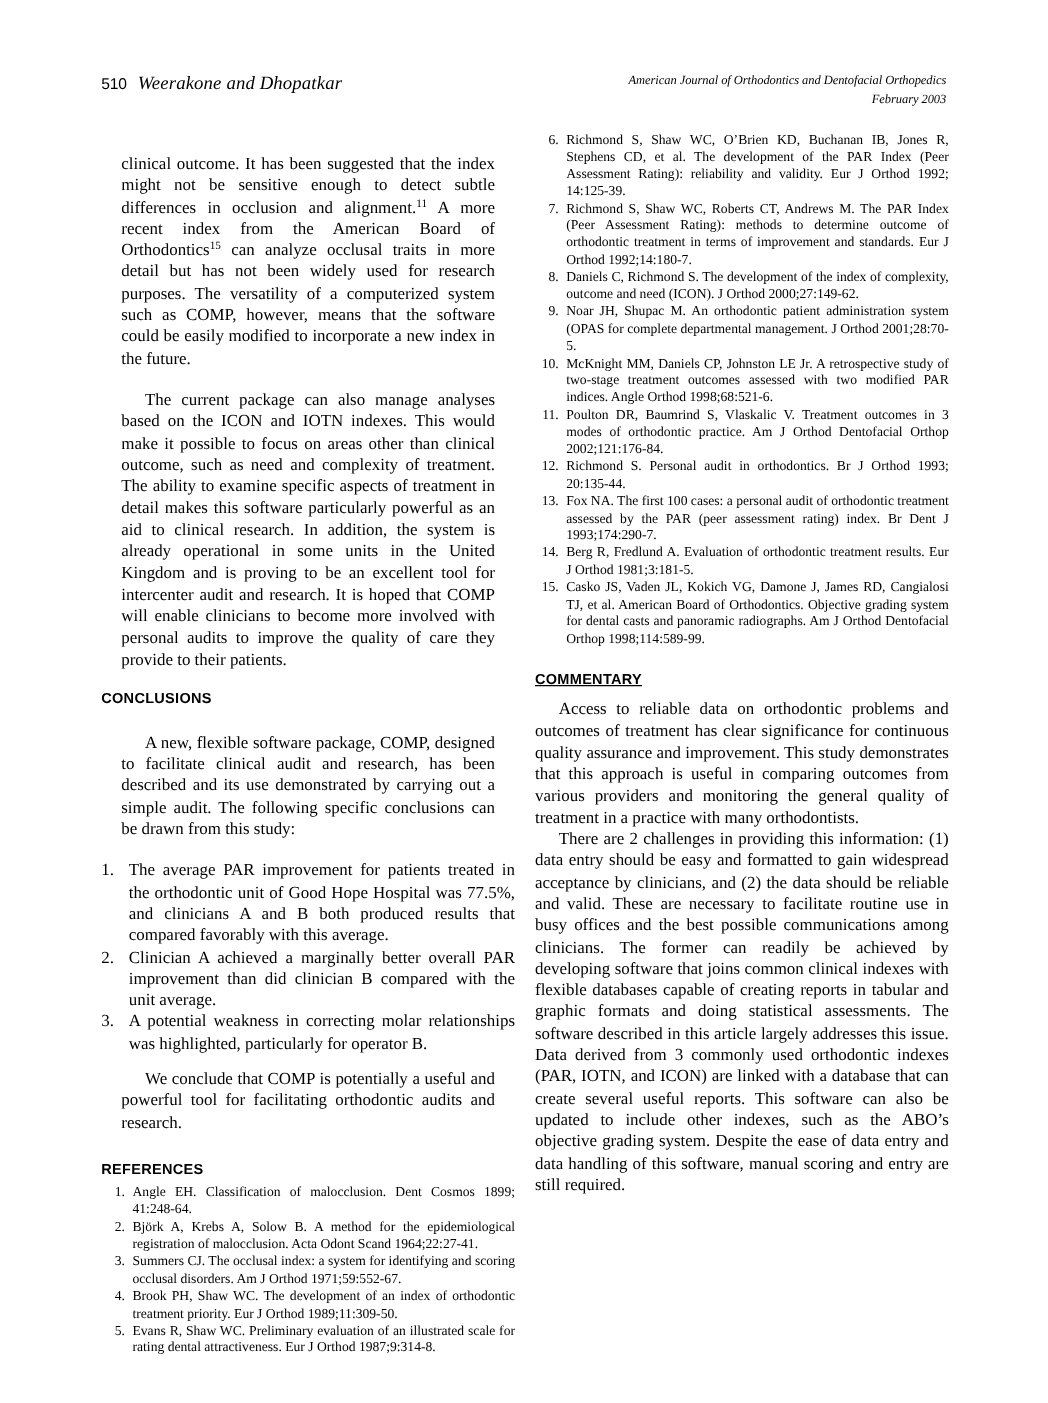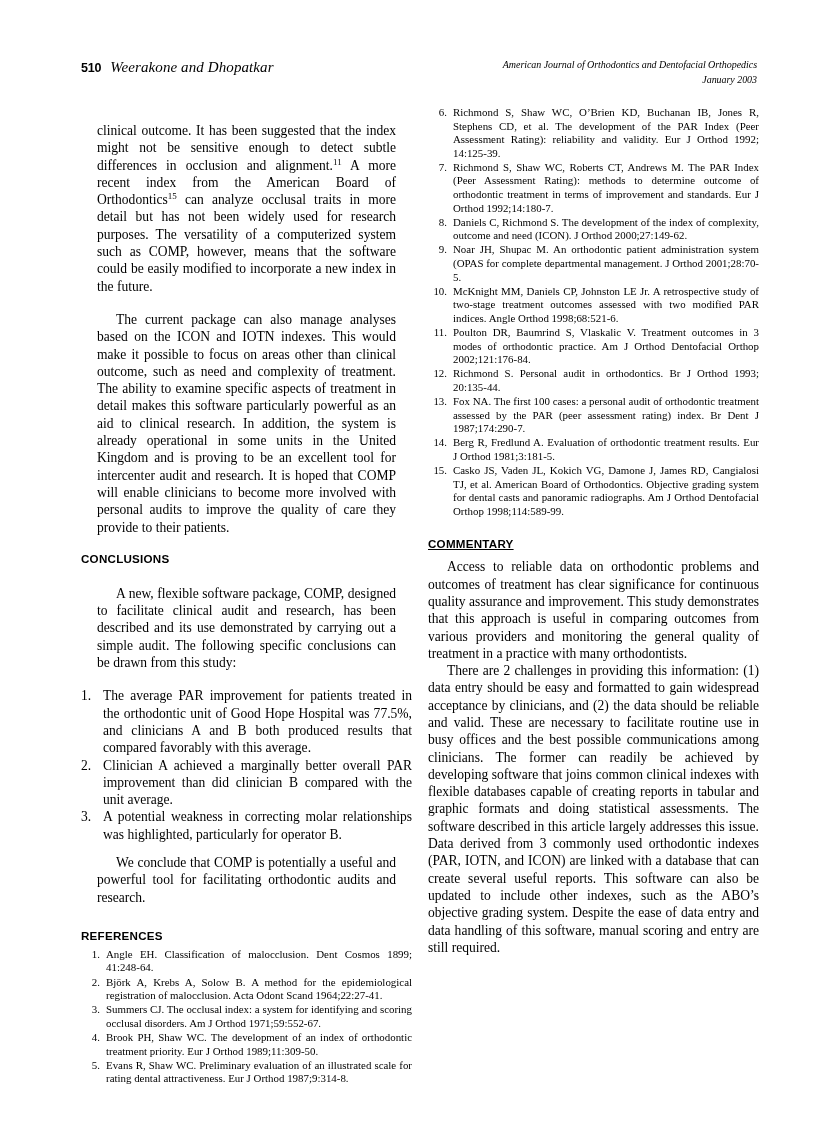--- a/index.html
+++ b/index.html
@@ -33,21 +33,21 @@
     height: 36px;
   }
   .runhead-left {
     position: absolute;
     left: 0;
     top: 0;
     white-space: nowrap;
   }
   .runhead-pageno {
     font-family: "Liberation Sans", sans-serif;
-    font-weight: bold;
+    font-weight: normal;
     font-size: 12.5px;
     letter-spacing: -0.2px;
     text-align: center;
   }
   .runhead-authors {
     font-family: "Liberation Serif", serif;
     font-style: italic;
     font-size: 15px;
     margin-left: 9px;
     letter-spacing: 0.1px;
@@ -169,21 +169,21 @@
 <body>
 
 <div class="page">
 
   <div class="runhead">
     <div class="runhead-left">
       <span class="runhead-pageno">510</span><span class="runhead-authors">Weerakone and Dhopatkar</span>
     </div>
     <div class="runhead-right">
       <div>American Journal of Orthodontics and Dentofacial Orthopedics</div>
-      <div>January 2003</div>
+      <div>February 2003</div>
     </div>
   </div>
 
   <div class="col col-left">
 
     <div id="left-paragraphs">
         <p class="bodytext">clinical outcome. It has been suggested that the index might not be sensitive enough to detect subtle differences in occlusion and alignment.<sup>11</sup> A more recent index from the American Board of Orthodontics<sup>15</sup> can analyze occlusal traits in more detail but has not been widely used for research purposes. The versatility of a computerized system such as COMP, however, means that the software could be easily modified to incorporate a new index in the future.</p>
         <p class="bodytext indent">The current package can also manage analyses based on the ICON and IOTN indexes. This would make it possible to focus on areas other than clinical outcome, such as need and complexity of treatment. The ability to examine specific aspects of treatment in detail makes this software particularly powerful as an aid to clinical research. In addition, the system is already operational in some units in the United Kingdom and is proving to be an excellent tool for intercenter audit and research. It is hoped that COMP will enable clinicians to become more involved with personal audits to improve the quality of care they provide to their patients.</p>
       </div>
 
@@ -214,21 +214,21 @@
   <div class="col col-right">
 
     <ol class="reflist" id="refs-right">
         <li><span class="num">6.</span><span>Richmond S, Shaw WC, O’Brien KD, Buchanan IB, Jones R, Stephens CD, et al. The development of the PAR Index (Peer Assessment Rating): reliability and validity. Eur J Orthod 1992; 14:125-39.</span></li>
         <li><span class="num">7.</span><span>Richmond S, Shaw WC, Roberts CT, Andrews M. The PAR Index (Peer Assessment Rating): methods to determine outcome of orthodontic treatment in terms of improvement and standards. Eur J Orthod 1992;14:180-7.</span></li>
         <li><span class="num">8.</span><span>Daniels C, Richmond S. The development of the index of complexity, outcome and need (ICON). J Orthod 2000;27:149-62.</span></li>
         <li><span class="num">9.</span><span>Noar JH, Shupac M. An orthodontic patient administration system (OPAS for complete departmental management. J Orthod 2001;28:70-5.</span></li>
         <li><span class="num">10.</span><span>McKnight MM, Daniels CP, Johnston LE Jr. A retrospective study of two-stage treatment outcomes assessed with two modified PAR indices. Angle Orthod 1998;68:521-6.</span></li>
         <li><span class="num">11.</span><span>Poulton DR, Baumrind S, Vlaskalic V. Treatment outcomes in 3 modes of orthodontic practice. Am J Orthod Dentofacial Orthop 2002;121:176-84.</span></li>
         <li><span class="num">12.</span><span>Richmond S. Personal audit in orthodontics. Br J Orthod 1993; 20:135-44.</span></li>
-        <li><span class="num">13.</span><span>Fox NA. The first 100 cases: a personal audit of orthodontic treatment assessed by the PAR (peer assessment rating) index. Br Dent J 1987;174:290-7.</span></li>
+        <li><span class="num">13.</span><span>Fox NA. The first 100 cases: a personal audit of orthodontic treatment assessed by the PAR (peer assessment rating) index. Br Dent J 1993;174:290-7.</span></li>
         <li><span class="num">14.</span><span>Berg R, Fredlund A. Evaluation of orthodontic treatment results. Eur J Orthod 1981;3:181-5.</span></li>
         <li><span class="num">15.</span><span>Casko JS, Vaden JL, Kokich VG, Damone J, James RD, Cangialosi TJ, et al. American Board of Orthodontics. Objective grading system for dental casts and panoramic radiographs. Am J Orthod Dentofacial Orthop 1998;114:589-99.</span></li>
       </ol>
 
     <div class="sec-head commentary">COMMENTARY</div>
 
     <div id="commentary-body">
         <p class="commentary-text indent">Access to reliable data on orthodontic problems and outcomes of treatment has clear significance for continuous quality assurance and improvement. This study demonstrates that this approach is useful in comparing outcomes from various providers and monitoring the general quality of treatment in a practice with many orthodontists.</p>
         <p class="commentary-text indent">There are 2 challenges in providing this information: (1) data entry should be easy and formatted to gain widespread acceptance by clinicians, and (2) the data should be reliable and valid. These are necessary to facilitate routine use in busy offices and the best possible communications among clinicians. The former can readily be achieved by developing software that joins common clinical indexes with flexible databases capable of creating reports in tabular and graphic formats and doing statistical assessments. The software described in this article largely addresses this issue. Data derived from 3 commonly used orthodontic indexes (PAR, IOTN, and ICON) are linked with a database that can create several useful reports. This software can also be updated to include other indexes, such as the ABO’s objective grading system. Despite the ease of data entry and data handling of this software, manual scoring and entry are still required.</p>
       </div>

